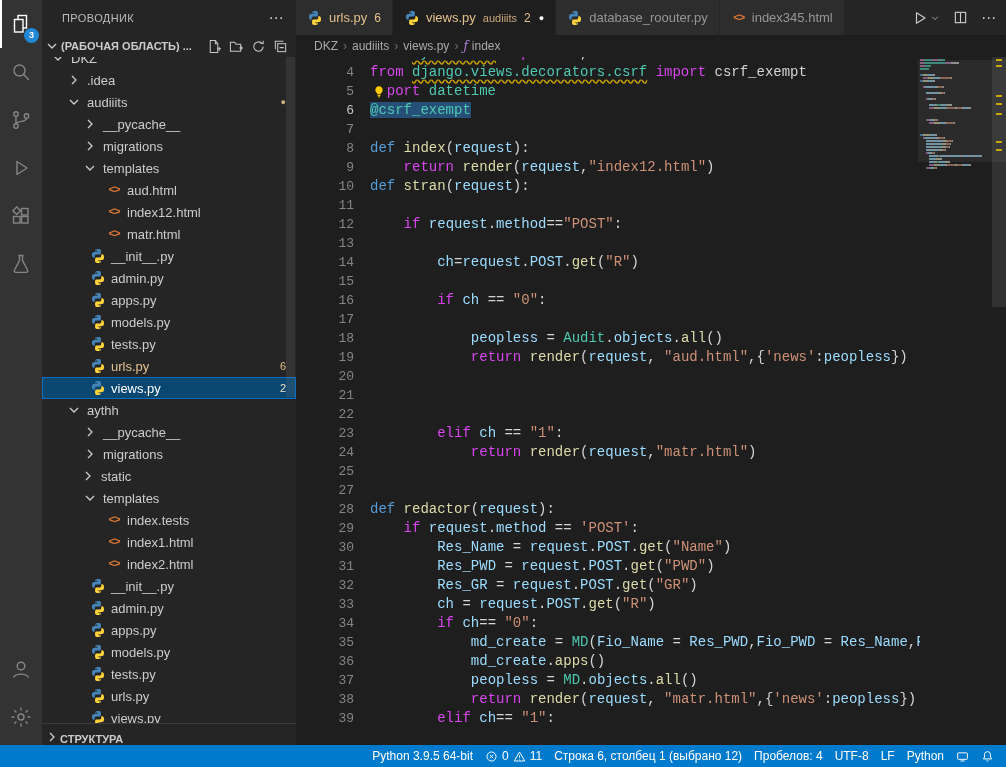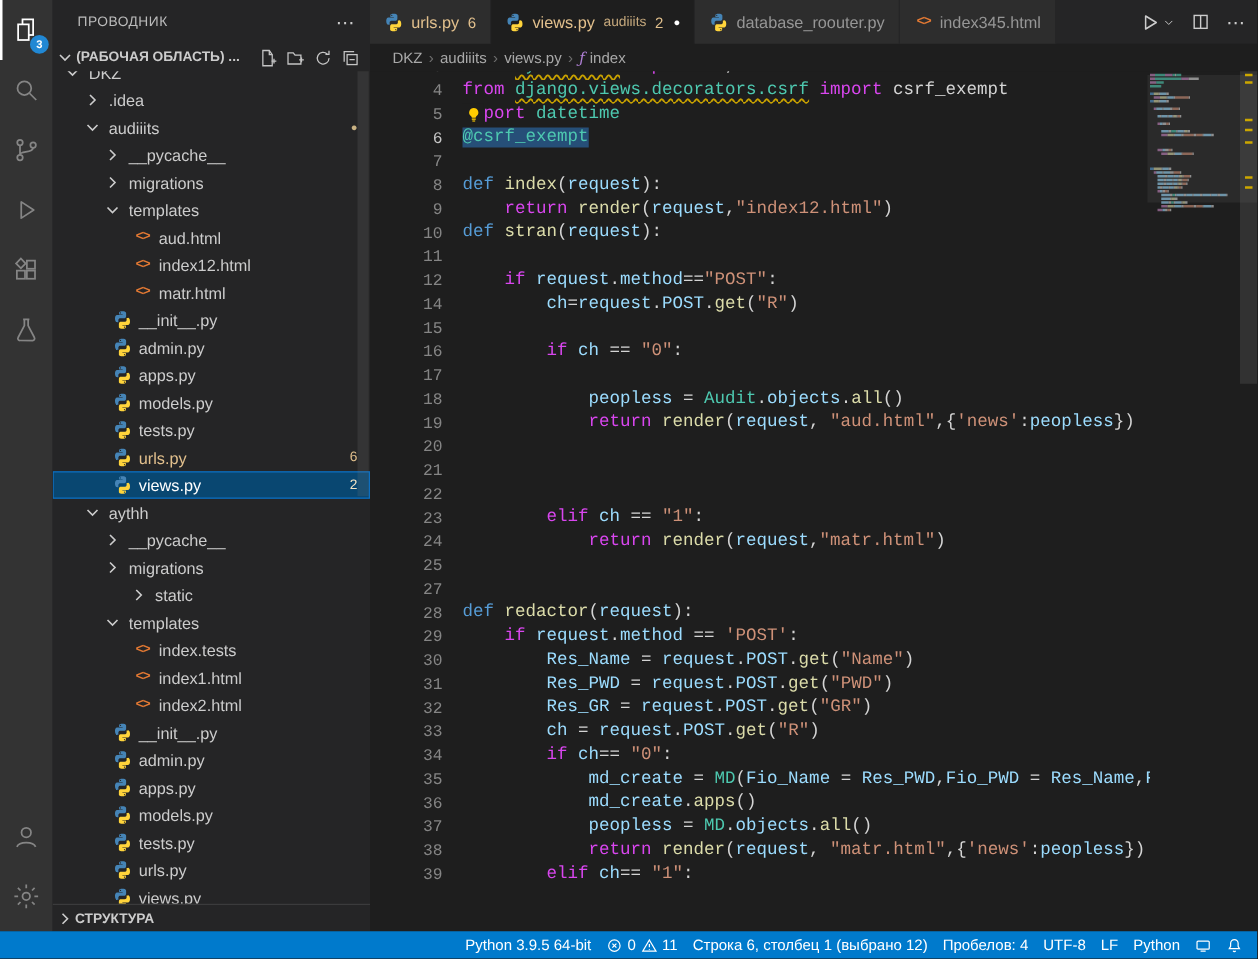--- a/index.html
+++ b/index.html
@@ -30,21 +30,21 @@
   .trow{height:22px;display:flex;align-items:center;padding-right:10px;cursor:pointer;font-size:13px;white-space:nowrap}
   .trow.selected{background:#094771;outline:1px solid #0e6fc0;outline-offset:-1px}
   .tlabel{margin-left:5px;color:#cccccc}
   .tlabel.warn{color:#e2c08d}
   .trow.selected .tlabel{color:#ffffff}
   .tbadge{margin-left:auto;font-size:11px;color:#e2c08d}
   .trow.selected .tbadge{color:#f3e4c5}
   .tdot{margin-left:auto;font-size:9px;color:#c9b283}
   .fico{width:16px;height:16px;flex:none}
   .hico{width:16px;flex:none;text-align:center;font-family:"Liberation Mono","DejaVu Sans Mono",monospace;font-size:11px;font-weight:bold;color:#e37933;letter-spacing:-1px}
-  .outline-header{position:absolute;left:0;right:0;bottom:0;height:22px;background:#252526;border-top:1px solid rgba(128,128,128,.25);display:flex;align-items:center;padding:0 8px 0 2px;font-size:11px;font-weight:bold;color:#cccccc;cursor:pointer}
+  .outline-header{position:absolute;left:0;right:0;bottom:0;height:22px;background:#252526;border-top:1px solid rgba(128,128,128,.25);display:flex;align-items:flex-end;padding:0 8px 0 2px;font-size:11px;font-weight:bold;color:#cccccc;cursor:pointer}
   .side-scroll{position:absolute;right:1px;top:57px;width:9px;height:340px;background:rgba(121,121,121,.18)}
 
   
   .editor{position:absolute;left:296px;top:0;right:0;bottom:22px;background:#1e1e1e}
   .tab-bar{height:35px;background:#252526;display:flex;position:relative}
   .tab{display:flex;align-items:center;padding:0 11px;background:#2d2d2d;border-right:1px solid #252526;font-size:13px;color:#969696;cursor:pointer;white-space:nowrap}
   .tab .fico{margin-right:6px}
   .tab .hico{margin-right:5px}
   .tab.active{background:#1e1e1e;color:#ffffff}
   .tab-label.warn{color:#e2c08d}
@@ -292,21 +292,21 @@
               <path d="M6 4l4 4-4 4" fill="none" stroke="#cccccc" stroke-width="1.3"></path>
             </svg>
             <span class="tlabel">__pycache__</span>
           </div>
           <div class="trow" style="padding-left: 40px;">
             <svg class="chev" viewBox="0 0 16 16">
               <path d="M6 4l4 4-4 4" fill="none" stroke="#cccccc" stroke-width="1.3"></path>
             </svg>
             <span class="tlabel">migrations</span>
           </div>
-          <div class="trow" style="padding-left: 38px; margin-left: 23px;">
+          <div class="trow" style="padding-left: 38px;">
             <svg class="chev" viewBox="0 0 16 16">
               <path d="M6 4l4 4-4 4" fill="none" stroke="#cccccc" stroke-width="1.3"></path>
             </svg>
             <span class="tlabel">static</span>
           </div>
           <div class="trow" style="padding-left: 40px;">
             <svg class="chev" viewBox="0 0 16 16">
               <path d="M4 6l4 4 4-4" fill="none" stroke="#cccccc" stroke-width="1.3"></path>
             </svg>
             <span class="tlabel">templates</span>
@@ -459,20 +459,21 @@
                 <rect x="6.2" y="11.2" width="3.6" height="1.2" fill="#fc0"></rect>
                 <rect x="6.7" y="13" width="2.6" height="1" fill="#fc0"></rect>
               </svg></span></div>
           <div class="cline cur"><span class="ln">6</span><span class="ct"><span class="tk-csel">@csrf_exempt</span></span></div>
           <div class="cline"><span class="ln">7</span><span class="ct"></span></div>
           <div class="cline"><span class="ln">8</span><span class="ct"><span class="tk-d">def </span><span class="tk-f">index</span><span class="tk-p">(</span><span class="tk-v">request</span><span class="tk-p">):</span></span></div>
           <div class="cline"><span class="ln">9</span><span class="ct"><span class="tk-p">    </span><span class="tk-k">return </span><span class="tk-f">render</span><span class="tk-p">(</span><span class="tk-v">request</span><span class="tk-p">,</span><span class="tk-s">"index12.html"</span><span class="tk-p">)</span></span></div>
           <div class="cline"><span class="ln">10</span><span class="ct"><span class="tk-d">def </span><span class="tk-f">stran</span><span class="tk-p">(</span><span class="tk-v">request</span><span class="tk-p">):</span></span></div>
           <div class="cline"><span class="ln">11</span><span class="ct"></span></div>
           <div class="cline"><span class="ln">12</span><span class="ct"><span class="tk-p">    </span><span class="tk-k">if </span><span class="tk-v">request</span><span class="tk-p">.</span><span class="tk-v">method</span><span class="tk-p">==</span><span class="tk-s">"POST"</span><span class="tk-p">:</span></span></div>
+          <div class="cline"><span class="ln">13</span><span class="ct"></span></div>
           <div class="cline"><span class="ln">14</span><span class="ct"><span class="tk-p">        </span><span class="tk-v">ch</span><span class="tk-p">=</span><span class="tk-v">request</span><span class="tk-p">.</span><span class="tk-v">POST</span><span class="tk-p">.</span><span class="tk-f">get</span><span class="tk-p">(</span><span class="tk-s">"R"</span><span class="tk-p">)</span></span></div>
           <div class="cline"><span class="ln">15</span><span class="ct"></span></div>
           <div class="cline"><span class="ln">16</span><span class="ct"><span class="tk-p">        </span><span class="tk-k">if </span><span class="tk-v">ch</span><span class="tk-p"> == </span><span class="tk-s">"0"</span><span class="tk-p">:</span></span></div>
           <div class="cline"><span class="ln">17</span><span class="ct"></span></div>
           <div class="cline"><span class="ln">18</span><span class="ct"><span class="tk-p">            </span><span class="tk-v">peopless</span><span class="tk-p"> = </span><span class="tk-c">Audit</span><span class="tk-p">.</span><span class="tk-v">objects</span><span class="tk-p">.</span><span class="tk-f">all</span><span class="tk-p">()</span></span></div>
           <div class="cline"><span class="ln">19</span><span class="ct"><span class="tk-p">            </span><span class="tk-k">return </span><span class="tk-f">render</span><span class="tk-p">(</span><span class="tk-v">request</span><span class="tk-p">, </span><span class="tk-s">"aud.html"</span><span class="tk-p">,{</span><span class="tk-s">'news'</span><span class="tk-p">:</span><span class="tk-v">peopless</span><span class="tk-p">})</span></span></div>
           <div class="cline"><span class="ln">20</span><span class="ct"></span></div>
           <div class="cline"><span class="ln">21</span><span class="ct"></span></div>
           <div class="cline"><span class="ln">22</span><span class="ct"></span></div>
           <div class="cline"><span class="ln">23</span><span class="ct"><span class="tk-p">        </span><span class="tk-k">elif </span><span class="tk-v">ch</span><span class="tk-p"> == </span><span class="tk-s">"1"</span><span class="tk-p">:</span></span></div>

